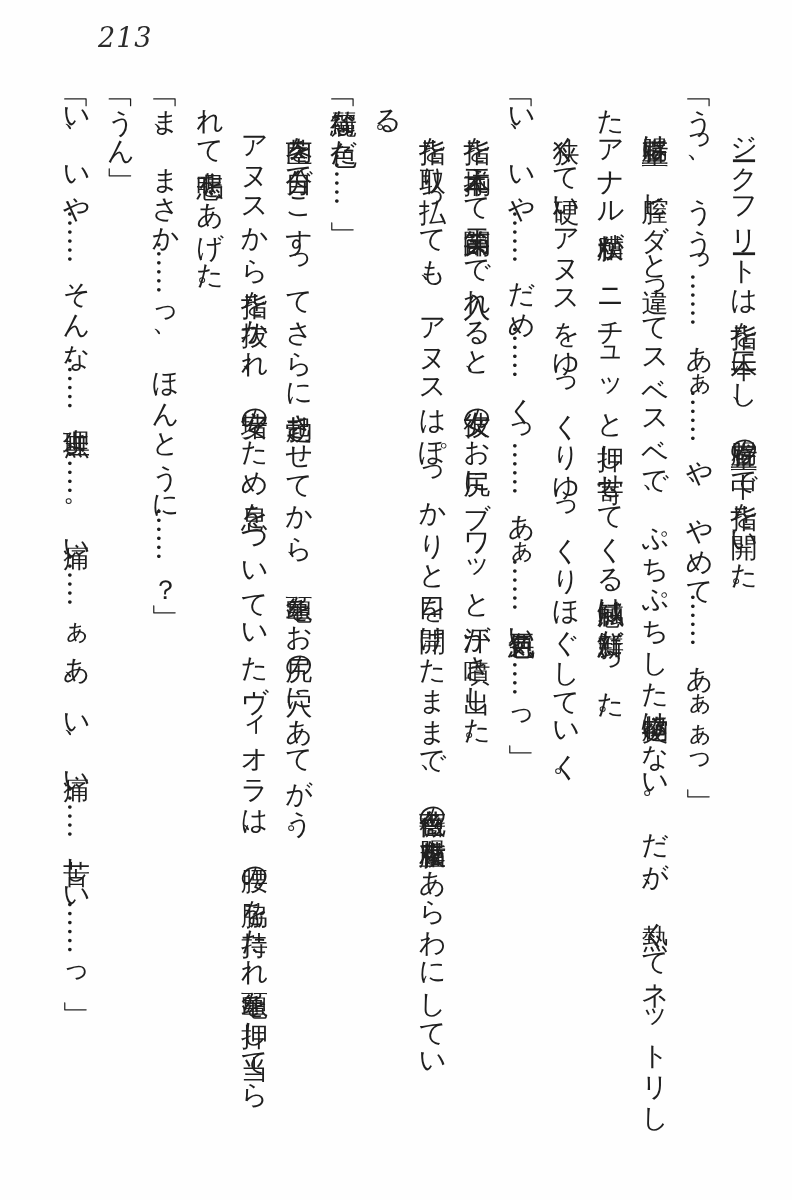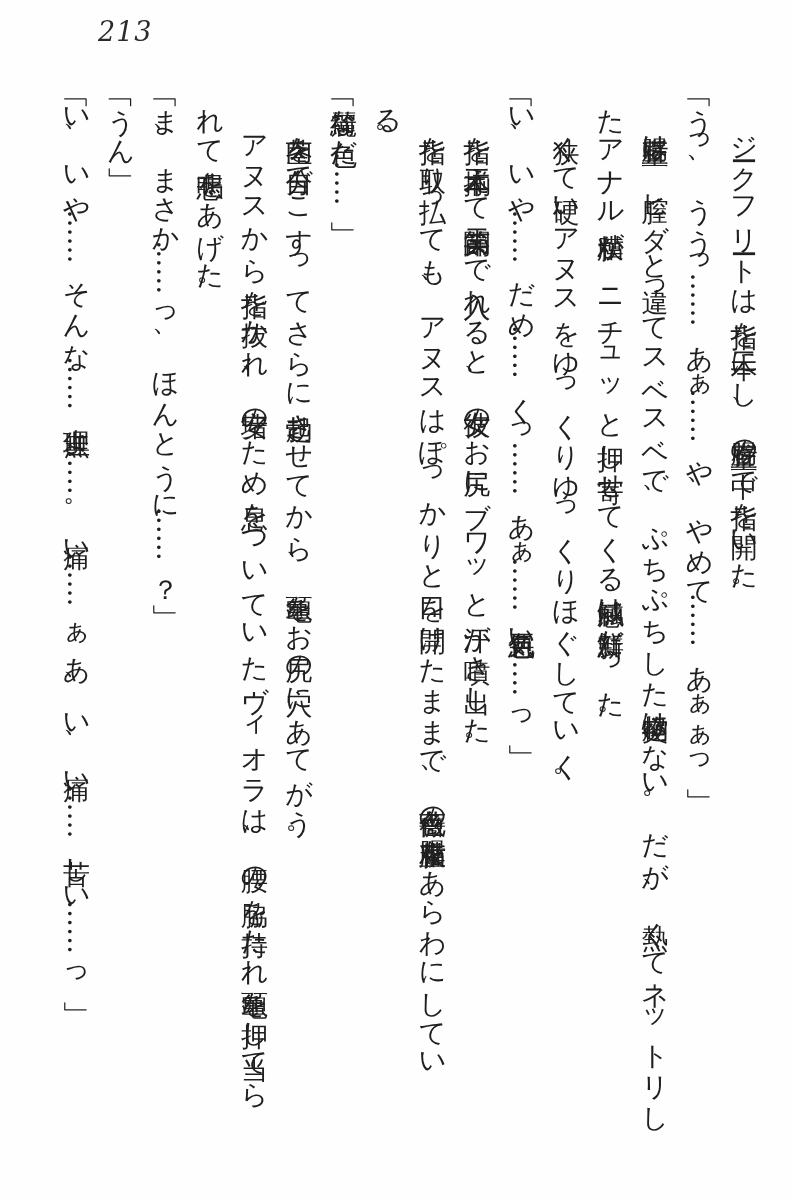--- a/index.html
+++ b/index.html
@@ -11,21 +11,21 @@
   }
   .page {
     position: relative;
     width: 792px;
     height: 1200px;
     background: #fefefe;
     overflow: hidden;
   }
   .page-number {
     position: absolute;
-    top: 16px;
+    top: 22px;
     left: 98px;
     font-style: italic;
     font-size: 27px;
     letter-spacing: 1px;
     color: #2b2b2b;
   }
   .text-block {
     position: absolute;
     top: 90px;
     right: 26px;

